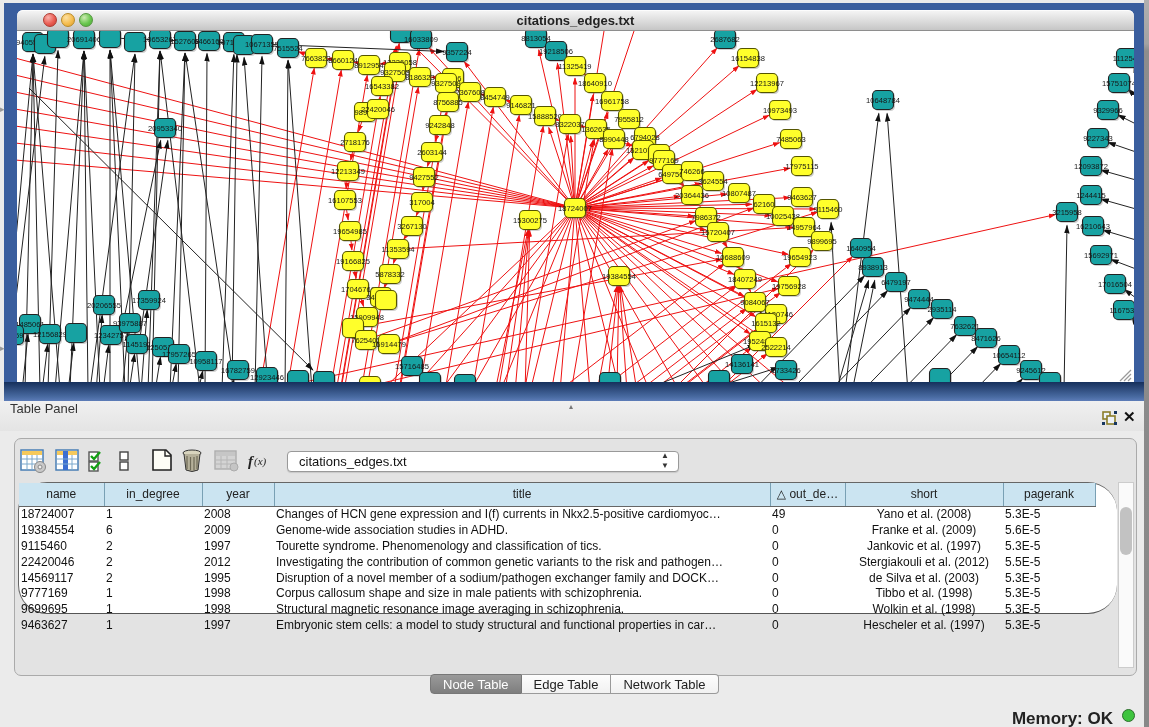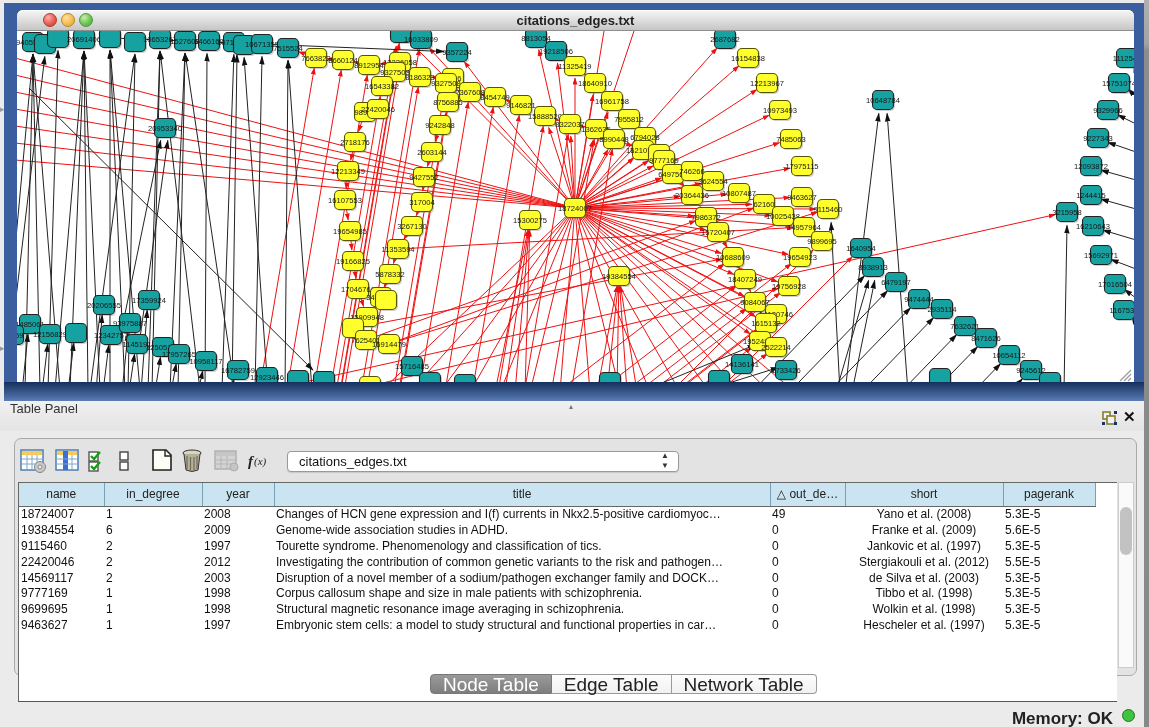--- a/index.html
+++ b/index.html
@@ -20,35 +20,35 @@
 
 #panelhead { position:absolute; left:0; top:401px; width:1144px; height:30px;
   background:linear-gradient(#f0f0f0,#e4e4e4); }
 #panelhead .t { position:absolute; left:10px; top:0; font-size:13px; color:#333; }
 #container { position:absolute; left:14px; top:438px; width:1123px; height:238px;
   background:#e3e3e3; border:1px solid #aaa; border-radius:7px; }
 #combo { position:absolute; left:287px; top:451px; width:392px; height:21px; background:#fff;
   border:1px solid #999; border-radius:4px; font-size:13px; color:#111; line-height:19px;
   padding-left:11px; box-shadow:0 1px 1px rgba(0,0,0,0.12); }
 #combo .ar { position:absolute; right:9px; top:-1px; font-size:8px; color:#333; line-height:10px; }
-#tablewrap { position:absolute; left:18px; top:482px; width:1099px; height:220px;
-  background:#fff; border-top:1px solid #666; border-left:1px solid #666; border-bottom:1px solid #555; }
+#tablewrap { position:absolute; left:18px; top:482px; width:1099px; height:132px;
+  background:#fff; border-top:1px solid #666; border-left:1px solid #666; border-bottom:1px solid #555;border-radius:29px; }
 table { border-collapse:collapse; table-layout:fixed; width:1076px; font-size:12px; color:#111; }
 th { background:#cbe4f1; font-weight:normal; font-size:12px; color:#222;
   border-right:1px solid #79a0b4; border-bottom:1px solid #666; height:23px; text-align:center;
   overflow:hidden; white-space:nowrap; }
 td { height:15.9px; padding:0 2px 0 2px; overflow:hidden; white-space:nowrap; }
 .c0 { width:85px; } .c1 { width:98px; } .c2 { width:72px; } .c3 { width:496px; }
 .c4 { width:75px; } .c5 { width:158px; } .c6 { width:92px; }
 td.c5 { text-align:center; }
 #scrollbar { position:absolute; left:1118px; top:482px; width:16px; height:186px;
   background:#fafafa; border:1px solid #ccc; }
 #thumb { position:absolute; left:1120px; top:507px; width:12px; height:48px; background:#c2c2c2;
   border-radius:6px; }
-#tabs { position:absolute; left:430px; top:674px; height:16px; font-size:19px; }
+#tabs { position:absolute; left:430px; top:674px; height:16px; font-size:13px; }
 #tabs span { float:left; height:20px; line-height:19px; padding:0 12px; border:1px solid #9a9a9a;
   background:linear-gradient(#fdfdfd,#f1f1f1); color:#222; border-left:none; }
 #tabs span.sel { background:linear-gradient(#9a9a9a,#7e7e7e); color:#fff;
   border:1px solid #777; border-radius:4px 0 0 4px; }
 #tabs span.last { border-radius:0 4px 4px 0; }
 #mem { position:absolute; right:36px; top:709px; font-size:17px; color:#222;font-weight:bold; }
 #memdot { position:absolute; right:14px; top:709px; width:13px; height:13px; border-radius:50%;
   background:#3ec43e; border:1px solid #2c6e2c; }
 #closex { position:absolute; left:1123px; top:408px; font-size:15px; font-weight:bold; color:#111; }
 #divmark { position:absolute; left:569px; top:402px; font-size:8px; color:#777; }
@@ -843,21 +843,21 @@
           <td class="c1">2</td>
           <td class="c2">2012</td>
           <td class="c3">Investigating the contribution of common genetic variants to the risk and pathogen…</td>
           <td class="c4">0</td>
           <td class="c5">Stergiakouli et al. (2012)</td>
           <td class="c6">5.5E-5</td>
         </tr>
         <tr>
           <td class="c0">14569117</td>
           <td class="c1">2</td>
-          <td class="c2">2003</td>
+          <td class="c2">1995</td>
           <td class="c3">Disruption of a novel member of a sodium/pathogen exchanger family and DOCK…</td>
           <td class="c4">0</td>
           <td class="c5">de Silva et al. (2003)</td>
           <td class="c6">5.3E-5</td>
         </tr>
         <tr>
           <td class="c0">9777169</td>
           <td class="c1">1</td>
           <td class="c2">1998</td>
           <td class="c3">Corpus callosum shape and size in male patients with schizophrenia.</td>

